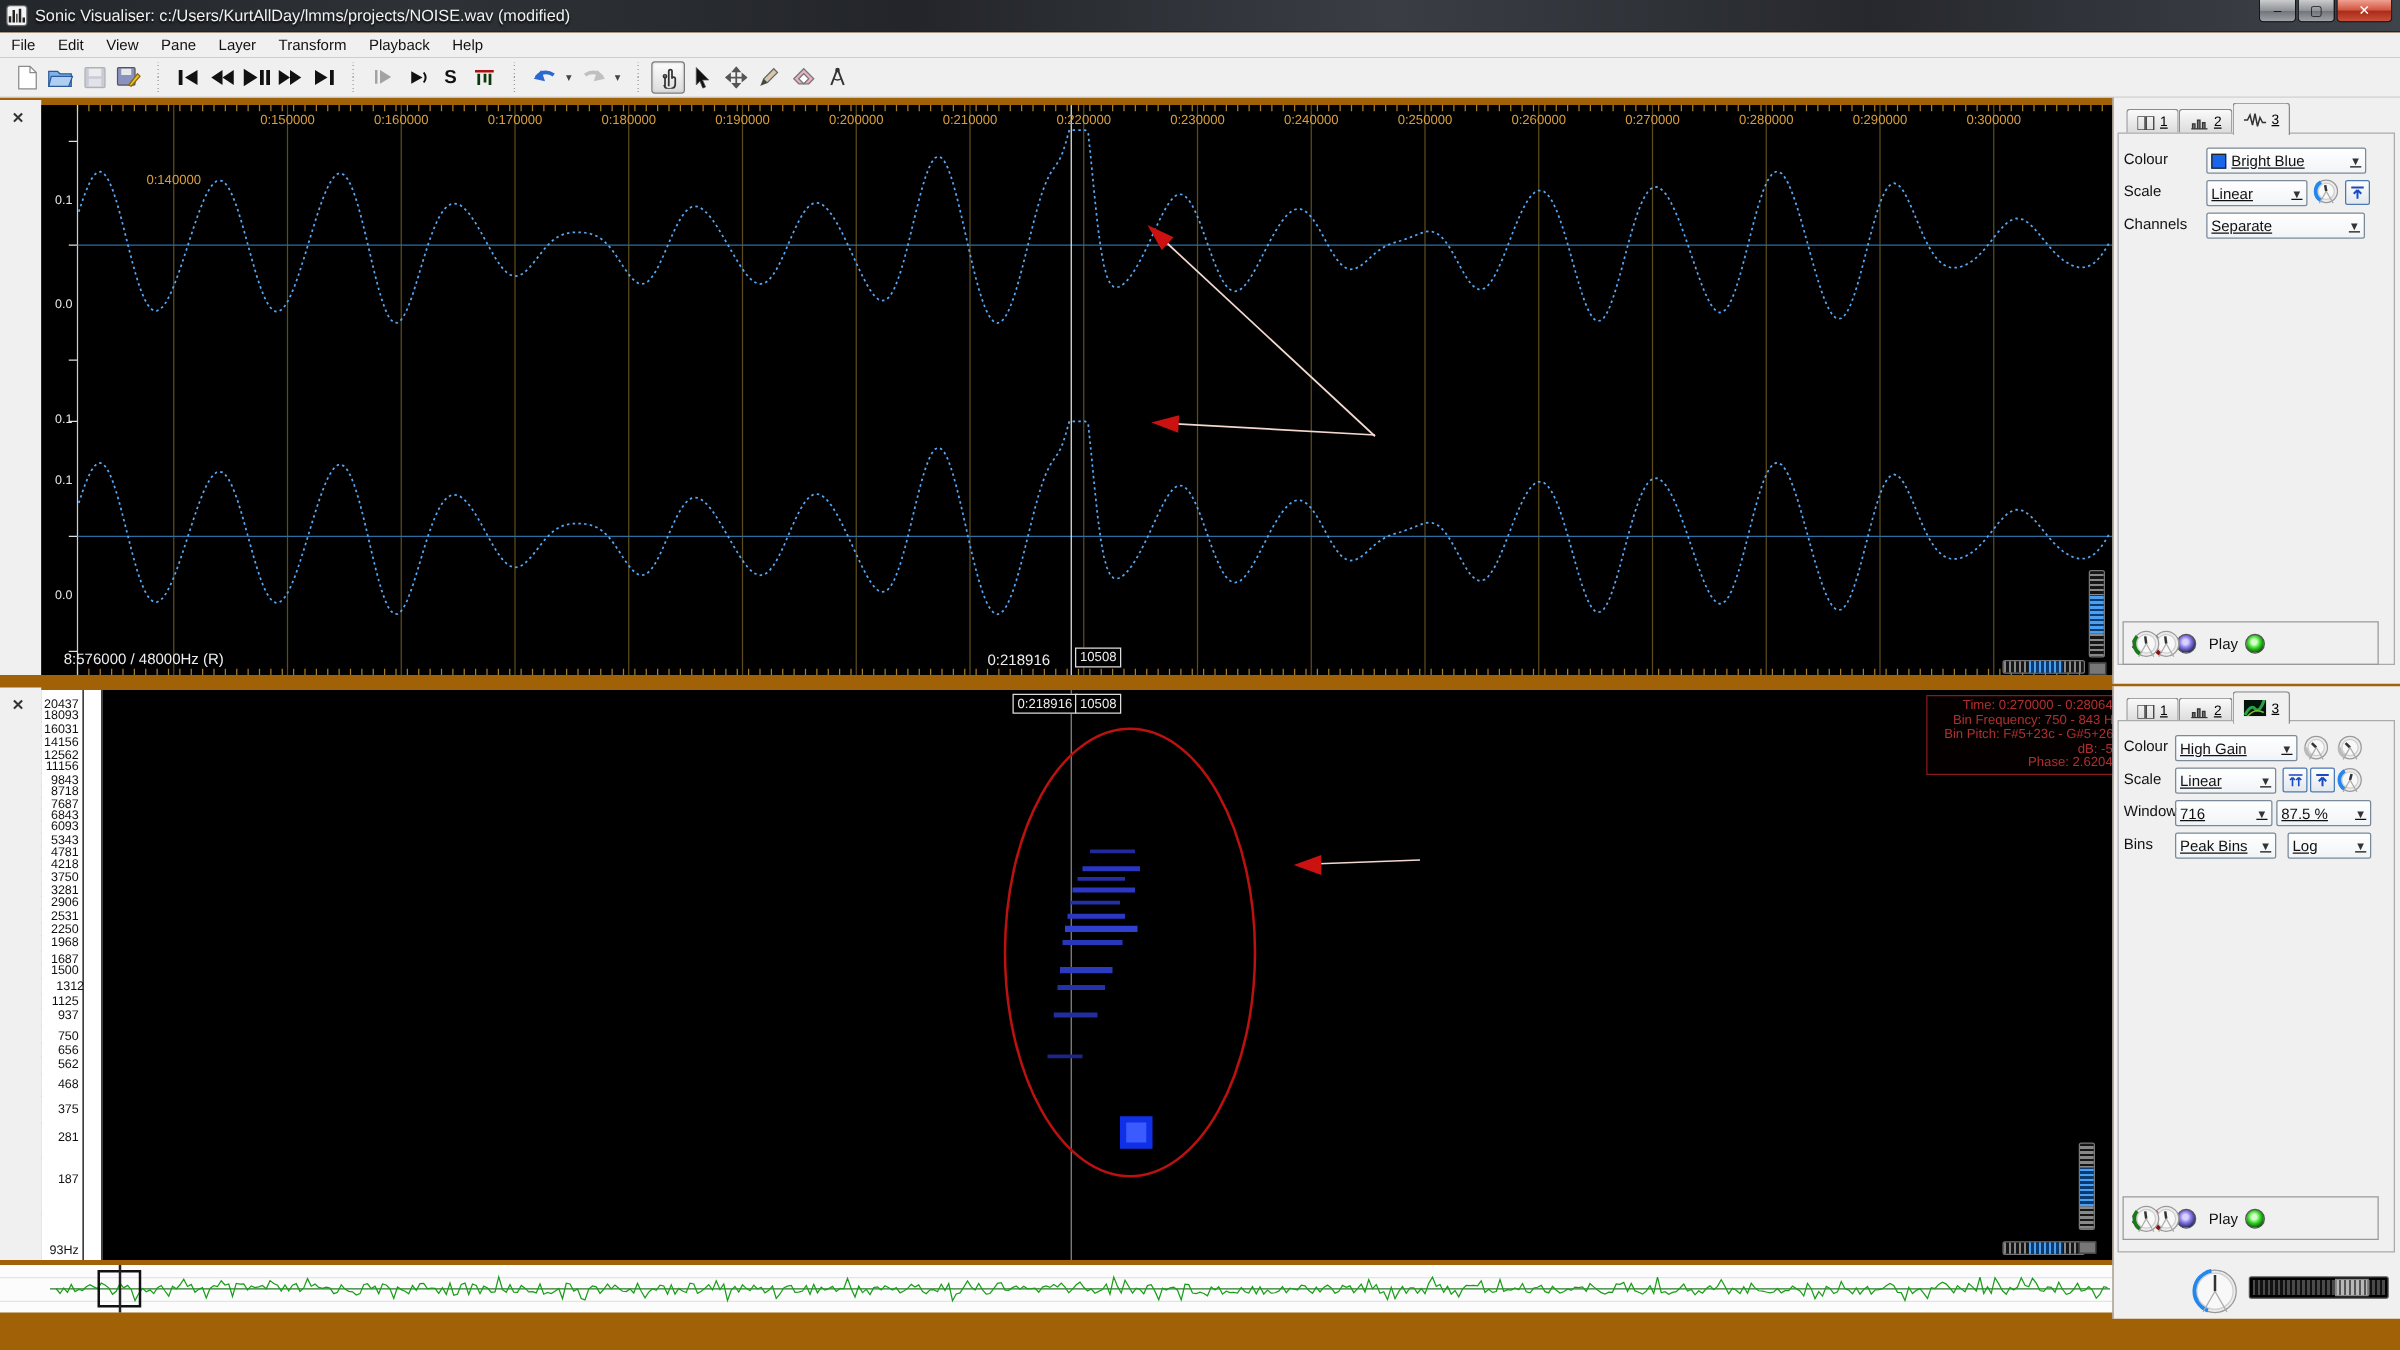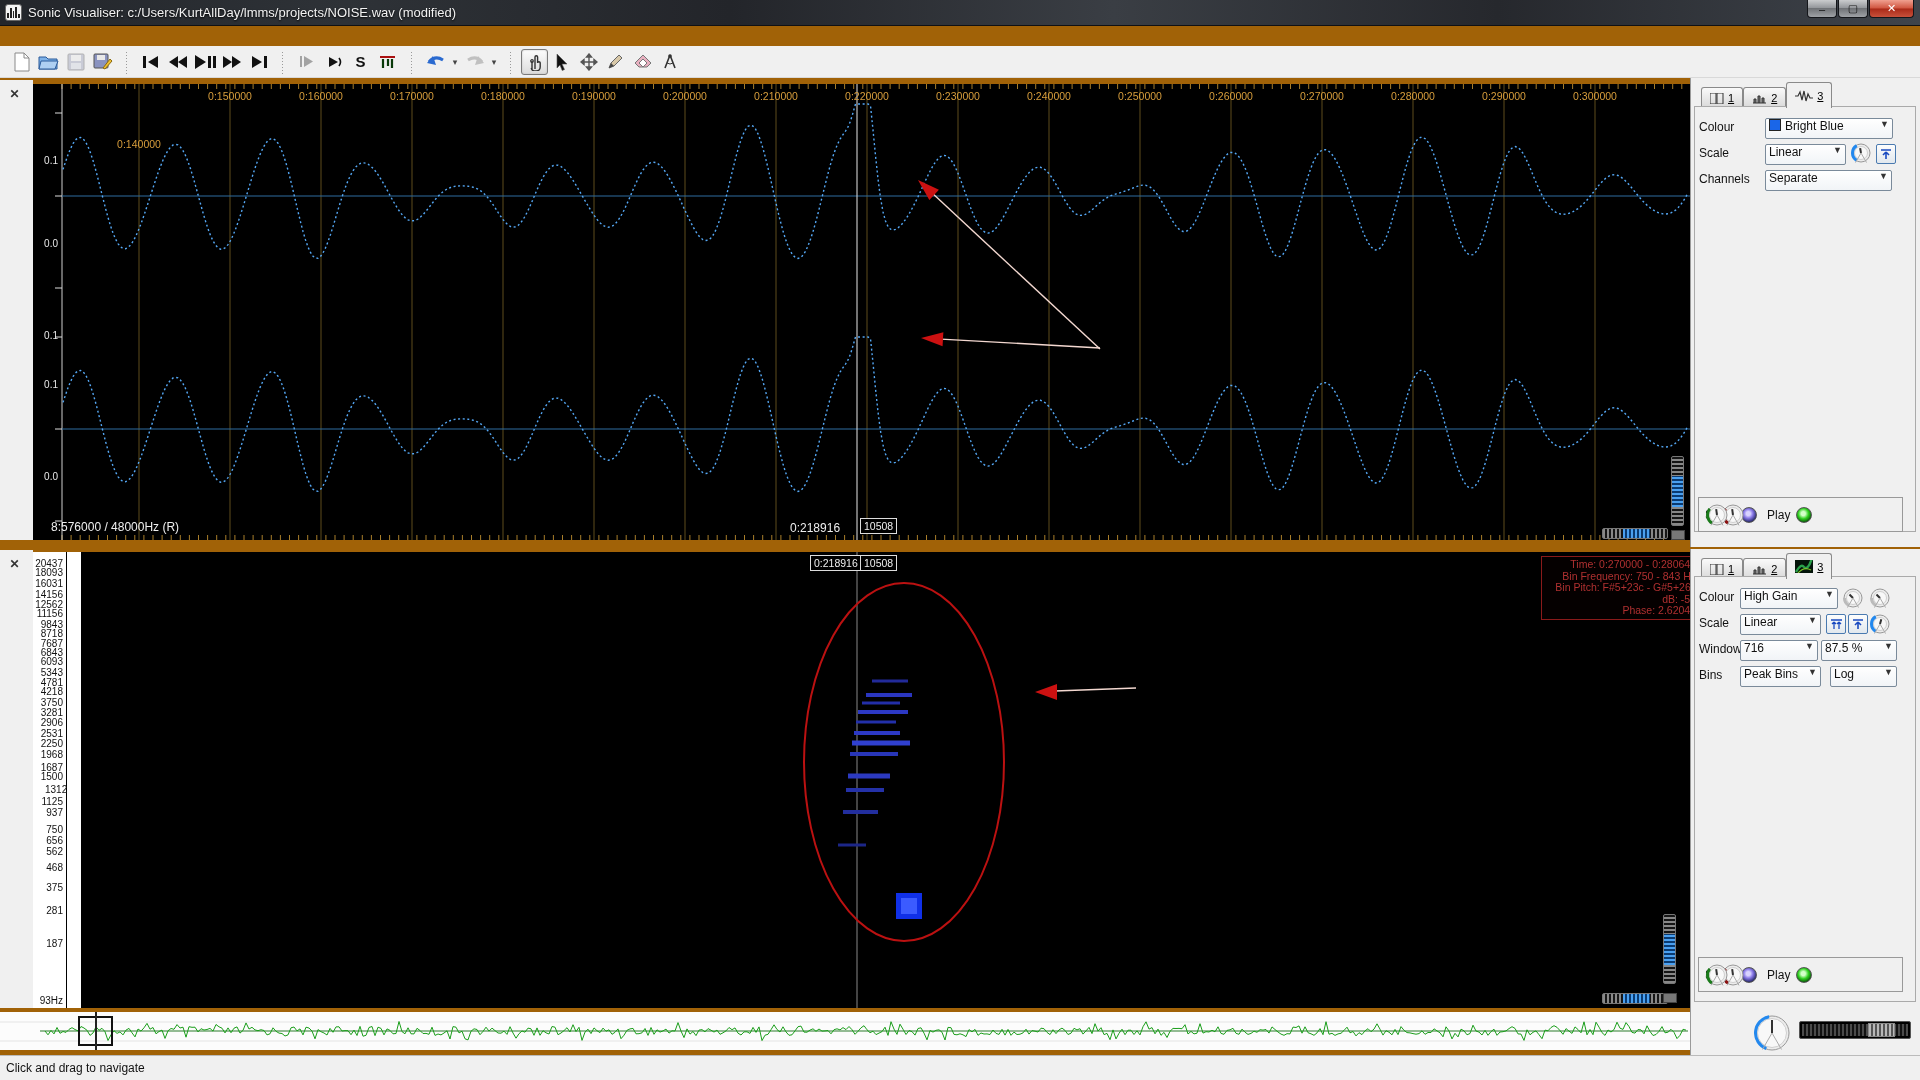--- a/index.html
+++ b/index.html
@@ -77,22 +77,22 @@
   #panel-wave { top:78px; height:469px; }
   #panel-spec { top:549px; height:459px; }
   .tabbar { position:absolute; left:10px; top:4px; display:flex; align-items:flex-end; height:26px; }
   .tab { height:21px; padding:0 8px; border:1px solid #8a8a8a; border-bottom:none; border-radius:3px 3px 0 0;
     background:linear-gradient(#fafafa,#d8d8d8); display:flex; align-items:center; gap:4px; font-size:11px; }
   .tab.selected { height:26px; background:#f0f0f0; position:relative; z-index:2; }
   .tab .num { text-decoration:underline; }
   .content-box { position:absolute; left:3px; right:4px; border:1px solid #aaa; background:#f0f0f0; }
   .prow { position:absolute; left:8px; font-size:12px; color:#111; display:flex; align-items:center; }
   .combo { position:absolute; height:21px; border:1px solid #7a8a9a; border-radius:2px;
-    background:linear-gradient(#ffffff,#f1f4f7); display:flex; align-items:flex-start; font-size:12px;
-    padding:0 3px; color:#111; }
+    background:linear-gradient(#ffffff,#f1f4f7); display:flex; align-items:center; font-size:12px;
+    padding:0 3px; color:#111;text-decoration:underline; }
   .combo .swatch { width:12px; height:12px; background:#1a66e8; border:1px solid #222; margin-right:4px; }
   .combo .ctext { flex:1; white-space:nowrap; overflow:hidden; }
   .combo .carrow { font-size:9px; color:#333; margin-left:4px; }
   .mini-btn { position:absolute; width:20px; height:20px; border:1px solid #4a7ab0; border-radius:2px;
     background:linear-gradient(#fdfdfd,#e2e8ee); display:flex; align-items:center; justify-content:center; }
   .group-box { position:absolute; left:7px; width:205px; height:35px; border:1px solid #999;
     display:flex; align-items:center; font-size:12px; color:#111; }
   .led { width:16px; height:16px; border-radius:50%; border:1px solid #555; }
   .led.blue { background:radial-gradient(circle at 45% 40%, #d8d2ff 0 18%, #8a7ae8 40%, #33337a 70%, #101020); }
   .led.green { background:radial-gradient(circle at 45% 40%, #d2ffc8 0 18%, #30d020 45%, #0a5a0a 75%, #052805); }
@@ -124,20 +124,30 @@
         <i style="height:4px"></i>
       </span>
     <span id="title-text">Sonic Visualiser: c:/Users/KurtAllDay/lmms/projects/NOISE.wav (modified)</span>
     <span id="win-controls">
       <span class="win-btn">–</span>
       <span class="win-btn">▢</span>
       <span class="win-btn close">✕</span>
     </span>
   </div>
 
+  <div id="menubar">
+    <span class="menu-item">File</span>
+    <span class="menu-item">Edit</span>
+    <span class="menu-item">View</span>
+    <span class="menu-item">Pane</span>
+    <span class="menu-item">Layer</span>
+    <span class="menu-item">Transform</span>
+    <span class="menu-item">Playback</span>
+    <span class="menu-item">Help</span>
+  </div>
 
   <div id="toolbar">
     <div class="tb-group">
       <span class="tb-btn">
         <svg width="18" height="20">
             <path d="M2 1 h9 l5 5 v13 h-14 z" fill="#fff" stroke="#8a8a8a"></path>
             <path d="M11 1 v5 h5" fill="none" stroke="#8a8a8a"></path>
           </svg>
         </span>
       <span class="tb-btn">
@@ -1121,16 +1131,13 @@
           <line x1="19" y1="19" x2="28.5" y2="35.45448267190433" stroke="#aaa"></line>
           <line x1="19" y1="19" x2="9.499999999999991" y2="35.45448267190433" stroke="#aaa"></line>
         </svg>
       </span>
     <div id="meter">
         <div class="stripes"></div>
         <div class="thumb"></div>
       </div>
   </div>
 
-  <div id="statusbar">
-    <span>Click and drag to navigate</span>
-  </div>
 </div>
 
 </body></html>

